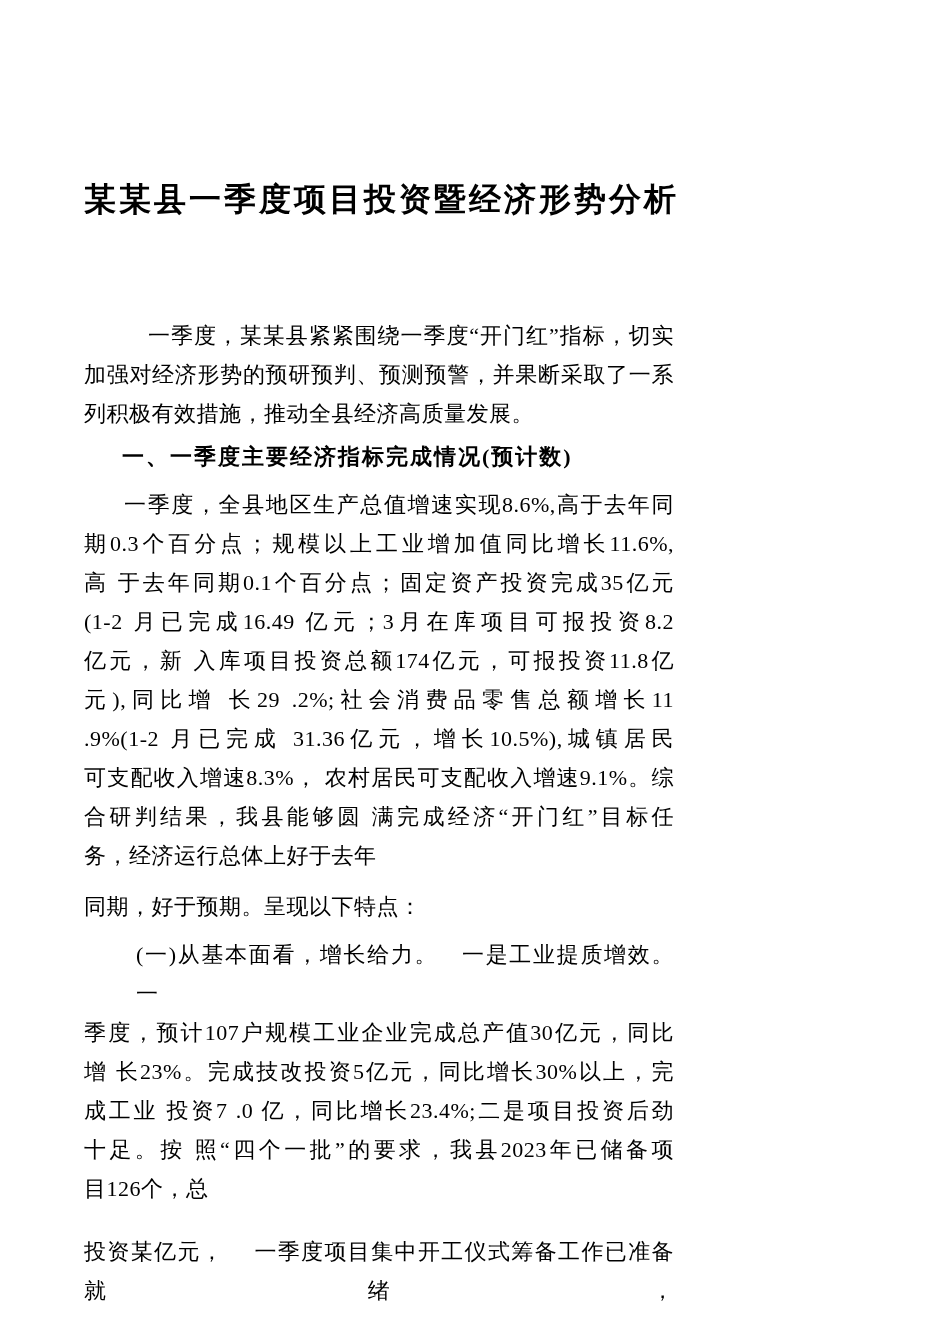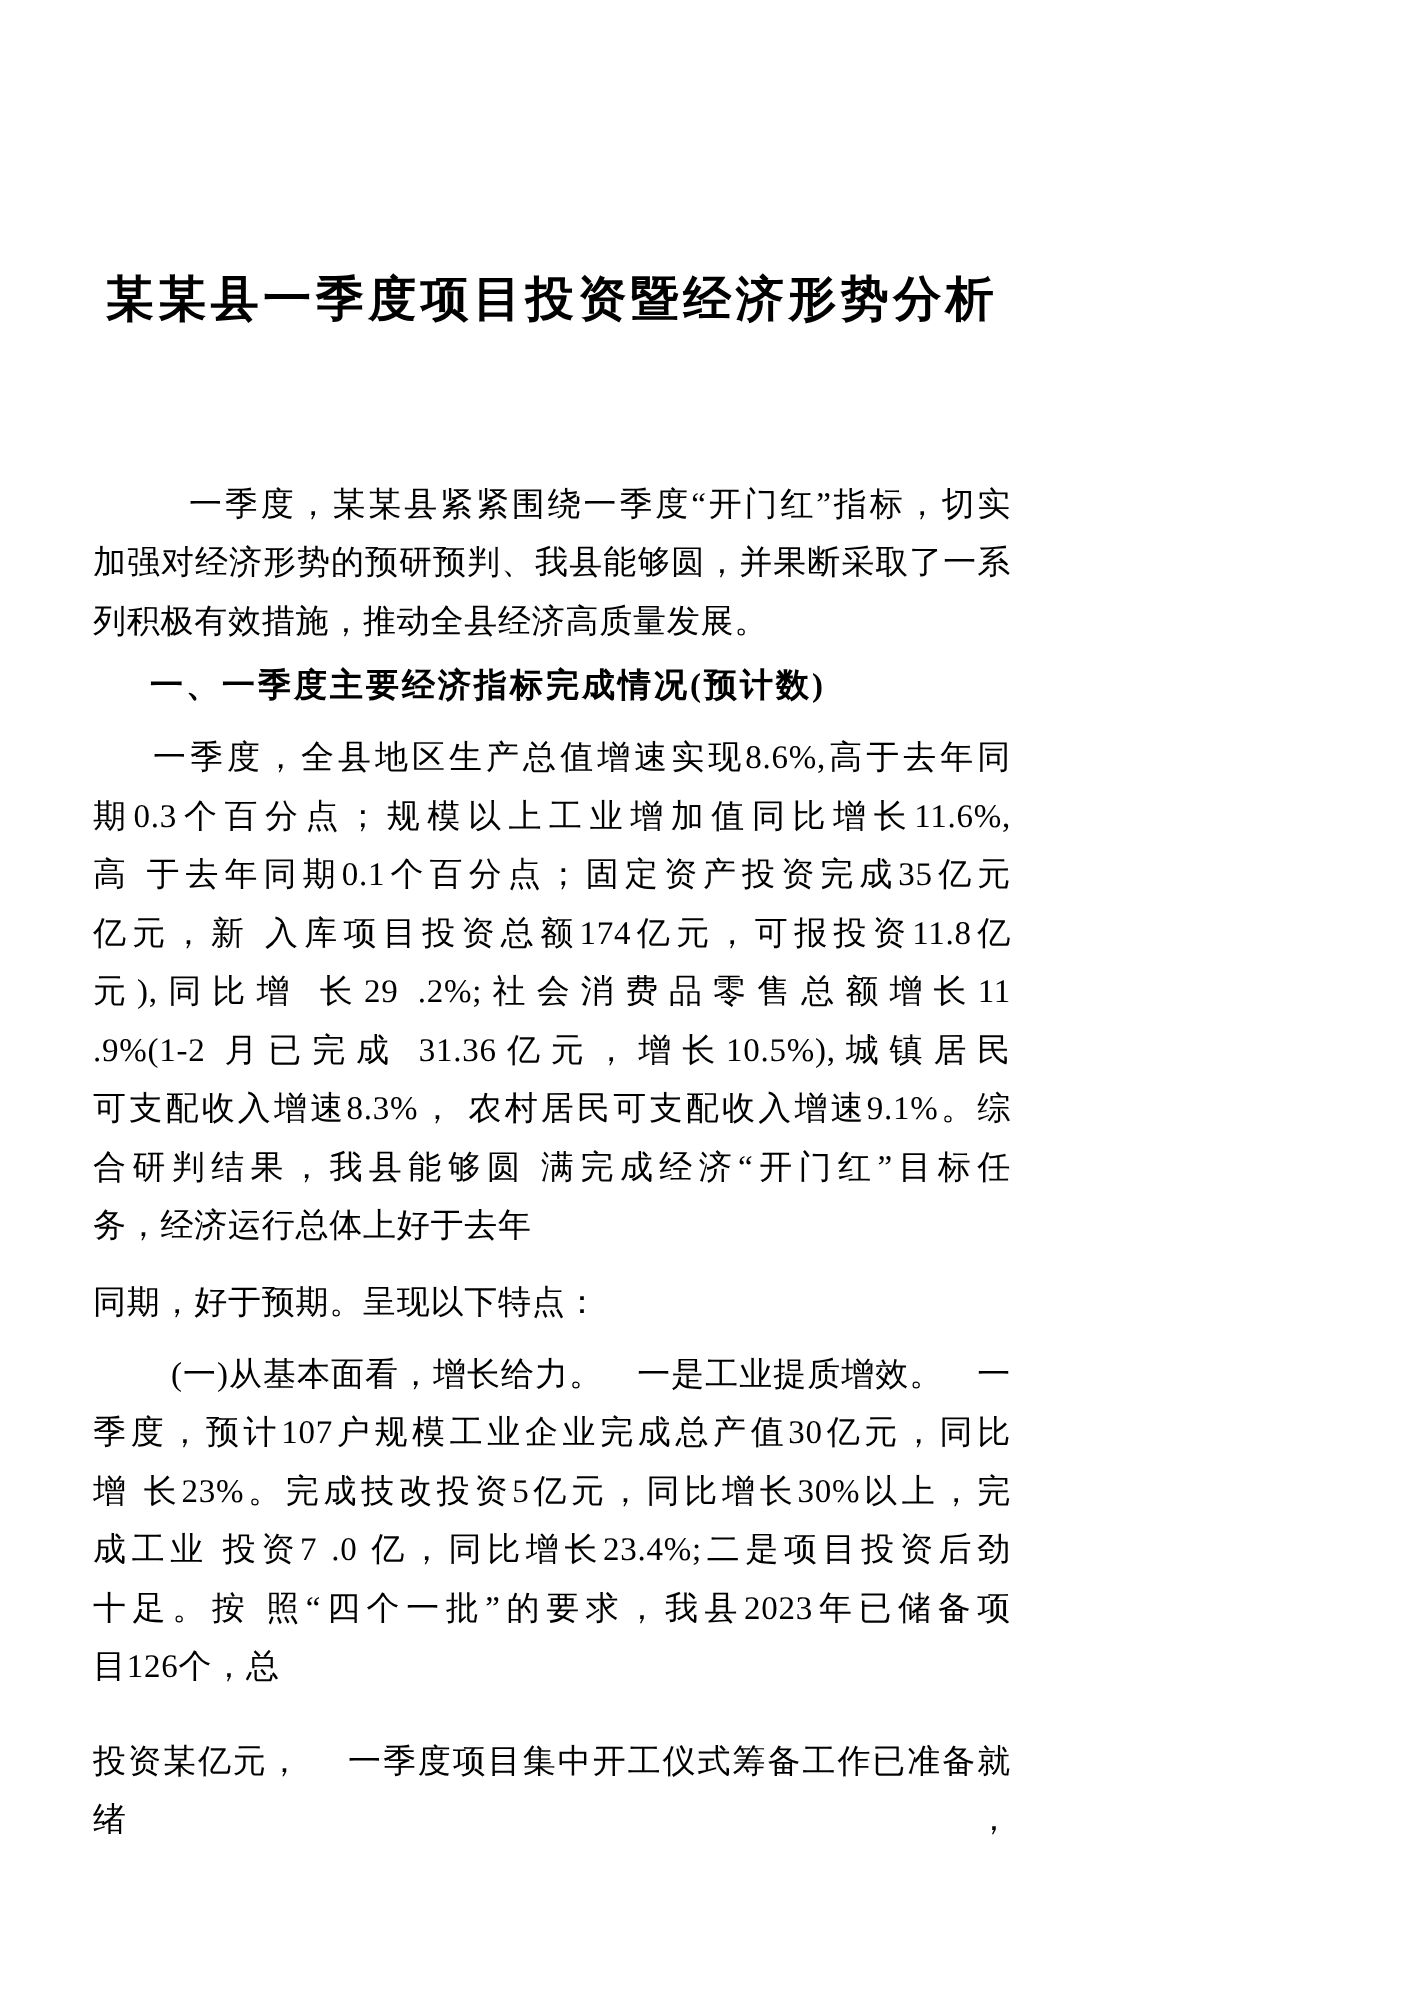--- a/index.html
+++ b/index.html
@@ -7,21 +7,21 @@
     width: 950px;
     height: 1344px;
     background: #ffffff;
     color: #000000;
     font-family: "Liberation Serif", "DejaVu Serif", serif;
   }
   .page {
     box-sizing: border-box;
     width: 804px;
     height: 1344px;
-    padding: 178px 130px 0 62px;
+    padding: 178px 130px 0 84px;
     overflow: hidden;
     background: #ffffff;
   }
   .title {
     margin: 0;
     font-size: 32px;
     font-weight: bold;
     line-height: 42px;
     letter-spacing: 3px;
     text-align: center;
@@ -54,32 +54,33 @@
 </style>
 </head>
 <body>
 
 <div class="page">
 
   <h1 class="title">某某县一季度项目投资暨经济形势分析</h1>
 
   <div class="para m-intro">
     <div class="ln ind-64">一季度，某某县紧紧围绕一季度“开门红”指标，切实</div>
-    <div class="ln">加强对经济形势的预研预判、我县能够圆，并果断采取了一系</div>
+    <div class="ln">加强对经济形势的预研预判、预测预警，并果断采取了一系</div>
     <div class="ln end">列积极有效措施，推动全县经济高质量发展。</div>
   </div>
 
   <div class="para m-head">
     <div class="ln heading end ind-38">一、一季度主要经济指标完成情况(预计数)</div>
   </div>
 
   <div class="para m-ind">
     <div class="ln ind-40">一季度，全县地区生产总值增速实现8.6%,高于去年同</div>
     <div class="ln">期0.3个百分点；规模以上工业增加值同比增长11.6%,</div>
     <div class="ln">高 于去年同期0.1个百分点；固定资产投资完成35亿元</div>
+    <div class="ln">(1-2 月已完成16.49 亿元；3月在库项目可报投资8.2</div>
     <div class="ln">亿元，新 入库项目投资总额174亿元，可报投资11.8亿</div>
     <div class="ln">元),同比增 长29 .2%;社会消费品零售总额增长11</div>
     <div class="ln">.9%(1-2 月已完成 31.36亿元，增长10.5%),城镇居民</div>
     <div class="ln">可支配收入增速8.3%， 农村居民可支配收入增速9.1%。综</div>
     <div class="ln">合研判结果，我县能够圆 满完成经济“开门红”目标任</div>
     <div class="ln end">务，经济运行总体上好于去年</div>
   </div>
 
   <div class="para m-cont">
     <div class="ln end">同期，好于预期。呈现以下特点：</div>

